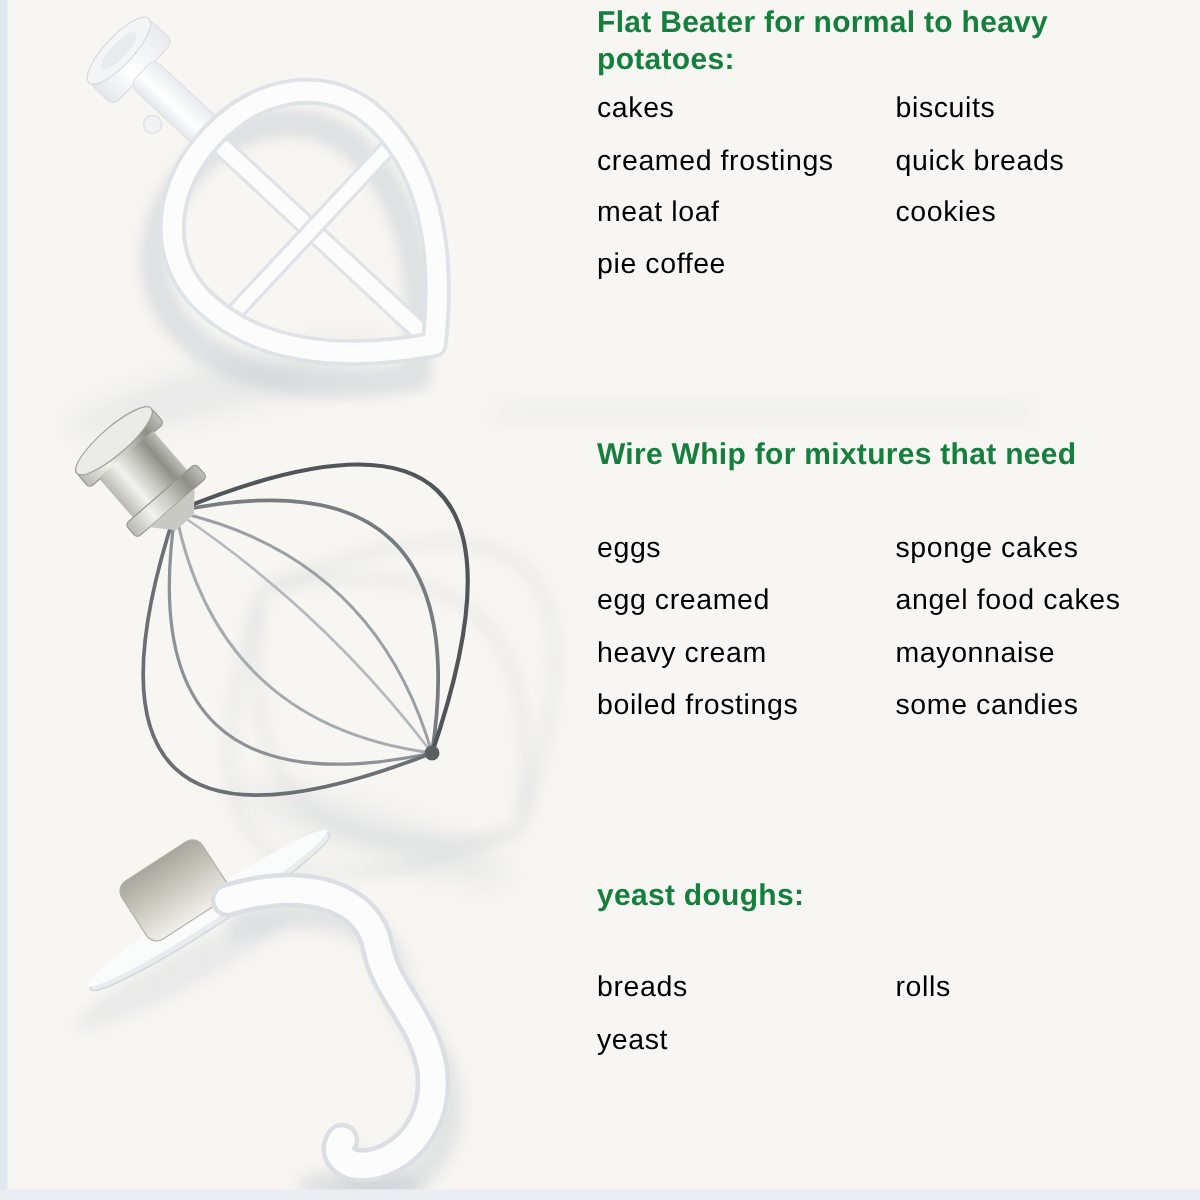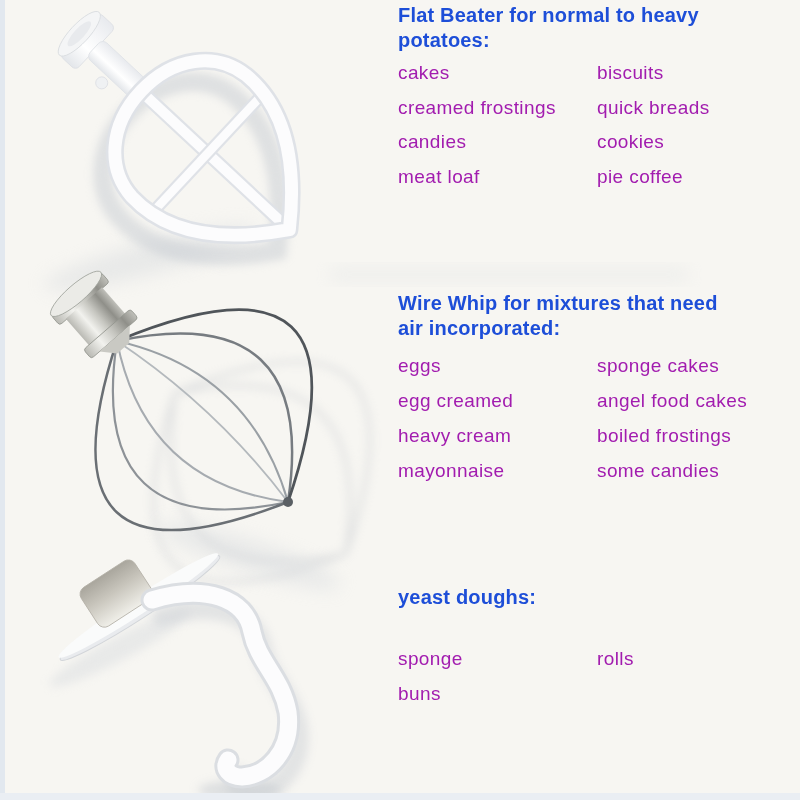--- a/index.html
+++ b/index.html
@@ -6,34 +6,34 @@
   .canvas{
     position:relative;width:800px;height:800px;overflow:hidden;
     background:#f7f6f2;
     font-family:"Liberation Sans",sans-serif;
   }
   .art{position:absolute;left:0;top:0;width:800px;height:800px;}
   .edge-left{position:absolute;left:0;top:0;width:5px;height:800px;background:#e2e8ef;}
   .edge-bottom{position:absolute;left:0;top:793px;width:800px;height:7px;background:#eaeef3;}
   .heading{
     position:absolute;left:398px;width:395px;
-    font-size:20px;font-weight:700;color:#1d4ed8;
+    font-size:20px;font-weight:700;color:#15803d;
     line-height:25px;letter-spacing:.2px;
   }
   .h1{top:3px}.h2{top:291px}.h3{top:585px}
   .hl{display:block;}
   .uses{
     position:absolute;left:398px;width:396px;
     display:grid;grid-template-columns:199px 1fr;align-items:start;
   }
   .g1{top:62px;grid-auto-rows:34.5px}
   .g2{top:355px;grid-auto-rows:35px}
   .g3{top:648px;grid-auto-rows:35px}
   .item{
-    font-size:19px;color:#a21caf;letter-spacing:.4px;font-weight:400;
+    font-size:19px;color:#000000;letter-spacing:.4px;font-weight:400;
     white-space:nowrap;
   }
 </style>
 </head>
 <body>
 
 <div class="canvas">
 
   <svg class="art" viewBox="0 0 800 800" aria-hidden="true">
     <defs>
@@ -135,43 +135,41 @@
 
   <div class="heading h1">
     <span class="hl">Flat Beater for normal to heavy</span>
     <span class="hl">potatoes:</span>
   </div>
   <div class="uses g1">
     <div class="item">cakes</div>
     <div class="item">biscuits</div>
     <div class="item">creamed frostings</div>
     <div class="item">quick breads</div>
-    <div class="item">candies</div>
+    <div class="item">meat loaf</div>
     <div class="item">cookies</div>
-    <div class="item">meat loaf</div>
     <div class="item">pie coffee</div>
   </div>
 
   <div class="heading h2">
     <span class="hl">Wire Whip for mixtures that need</span>
-    <span class="hl">air incorporated:</span>
   </div>
   <div class="uses g2">
     <div class="item">eggs</div>
     <div class="item">sponge cakes</div>
     <div class="item">egg creamed</div>
     <div class="item">angel food cakes</div>
     <div class="item">heavy cream</div>
+    <div class="item">mayonnaise</div>
     <div class="item">boiled frostings</div>
-    <div class="item">mayonnaise</div>
     <div class="item">some candies</div>
   </div>
 
   <div class="heading h3">
     <span class="hl">yeast doughs:</span>
   </div>
   <div class="uses g3">
-    <div class="item">sponge</div>
+    <div class="item">breads</div>
     <div class="item">rolls</div>
-    <div class="item">buns</div>
+    <div class="item">yeast</div>
   </div>
 
 </div>
 
 </body></html>

